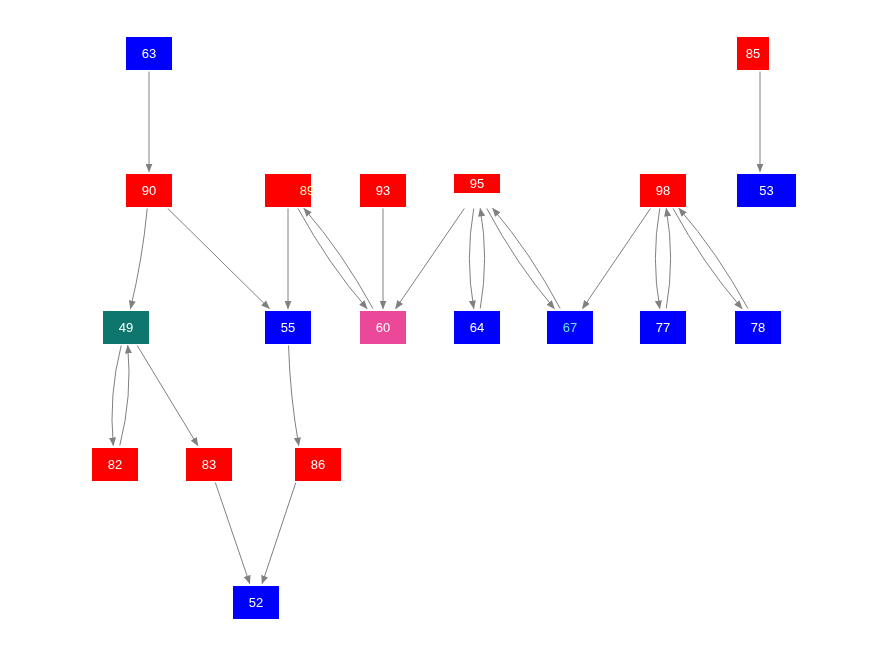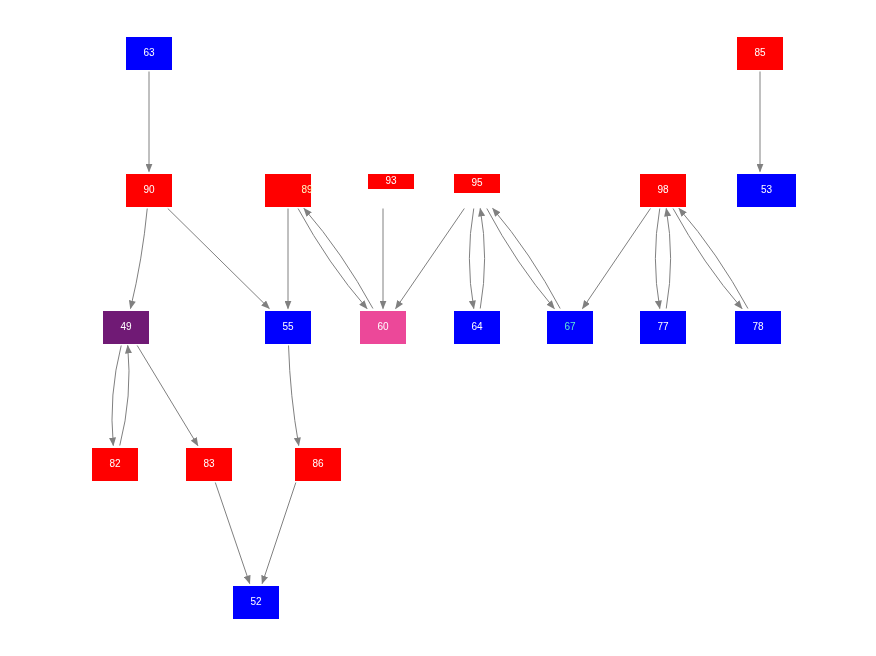--- a/index.html
+++ b/index.html
@@ -22,21 +22,21 @@
     left: 0;
     top: 0;
     pointer-events: none;
   }
   .node {
     position: absolute;
     display: flex;
     align-items: center;
     justify-content: center;
     color: #ffffff;
-    font-size: 10px;
+    font-size: 13px;
     line-height: 1;
     box-sizing: border-box;
     cursor: pointer;
     user-select: none;
   }
 </style>
 </head>
 <body>
 
 <div id="canvas" style="background: rgb(255, 255, 255);">
@@ -70,42 +70,42 @@
         <path d="M137.2080291970803,345.5 Q167.5,395.5 197.7919708029197,445.5" fill="none" stroke="#808080" stroke-width="1" marker-end="url(#arrowhead)"></path>
         <path d="M288.5431118605105,345.5 Q290.0259041708906,396.0083017635586 298.7419438169027,445.5" fill="none" stroke="#808080" stroke-width="1" marker-end="url(#arrowhead)"></path>
         <path d="M215.30072463768116,482.5 Q232.5,533 249.69927536231884,583.5" fill="none" stroke="#808080" stroke-width="1" marker-end="url(#arrowhead)"></path>
         <path d="M295.8333333333333,482.5 Q279,533 262.1666666666667,583.5" fill="none" stroke="#808080" stroke-width="1" marker-end="url(#arrowhead)"></path>
       </g>
   </svg>
   <div id="nodes">
       <div class="node" style="left: 126px; top: 36.5px; width: 46px; height: 33px; background: rgb(0, 0, 255); color: rgb(255, 255, 255);">
         <span>63</span>
       </div>
-      <div class="node" style="left: 737px; top: 36.5px; width: 46px; height: 33px; background: rgb(255, 0, 0); color: rgb(255, 255, 255);">
+      <div class="node" style="left: 737px; top: 36.5px; width: 32px; height: 33px; background: rgb(255, 0, 0); color: rgb(255, 255, 255);">
         <span>85</span>
       </div>
       <div class="node" style="left: 126px; top: 173.5px; width: 46px; height: 33px; background: rgb(255, 0, 0); color: rgb(255, 255, 255);">
         <span>90</span>
       </div>
       <div class="node" style="left: 265px; top: 173.5px; width: 46px; height: 33px; background: rgb(255, 0, 0); color: #fef9c3; padding-left: 38px;">
         <span>89</span>
       </div>
-      <div class="node" style="left: 360px; top: 173.5px; width: 46px; height: 15px; background: rgb(255, 0, 0); color: rgb(255, 255, 255); margin-left: 8px;">
+      <div class="node" style="left: 360px; top: 173.5px; width: 46px; height: 33px; background: rgb(255, 0, 0); color: rgb(255, 255, 255);">
         <span>93</span>
       </div>
       <div class="node" style="left: 454px; top: 173.5px; width: 46px; height: 19px; background: rgb(255, 0, 0); color: rgb(255, 255, 255);">
         <span>95</span>
       </div>
       <div class="node" style="left: 640px; top: 173.5px; width: 46px; height: 33px; background: rgb(255, 0, 0); color: rgb(255, 255, 255);">
         <span>98</span>
       </div>
       <div class="node" style="left: 737px; top: 173.5px; width: 59px; height: 33px; background: rgb(0, 0, 255); color: rgb(255, 255, 255);">
         <span>53</span>
       </div>
-      <div class="node" style="left: 103px; top: 310.5px; width: 46px; height: 33px; background: #701a75; color: rgb(255, 255, 255);">
+      <div class="node" style="left: 103px; top: 310.5px; width: 46px; height: 33px; background: #0f766e; color: rgb(255, 255, 255);">
         <span>49</span>
       </div>
       <div class="node" style="left: 265px; top: 310.5px; width: 46px; height: 33px; background: rgb(0, 0, 255); color: rgb(255, 255, 255);">
         <span>55</span>
       </div>
       <div class="node" style="left: 360px; top: 310.5px; width: 46px; height: 33px; background: #ec4899; color: rgb(255, 255, 255);">
         <span>60</span>
       </div>
       <div class="node" style="left: 454px; top: 310.5px; width: 46px; height: 33px; background: rgb(0, 0, 255); color: rgb(255, 255, 255);">
         <span>64</span>

